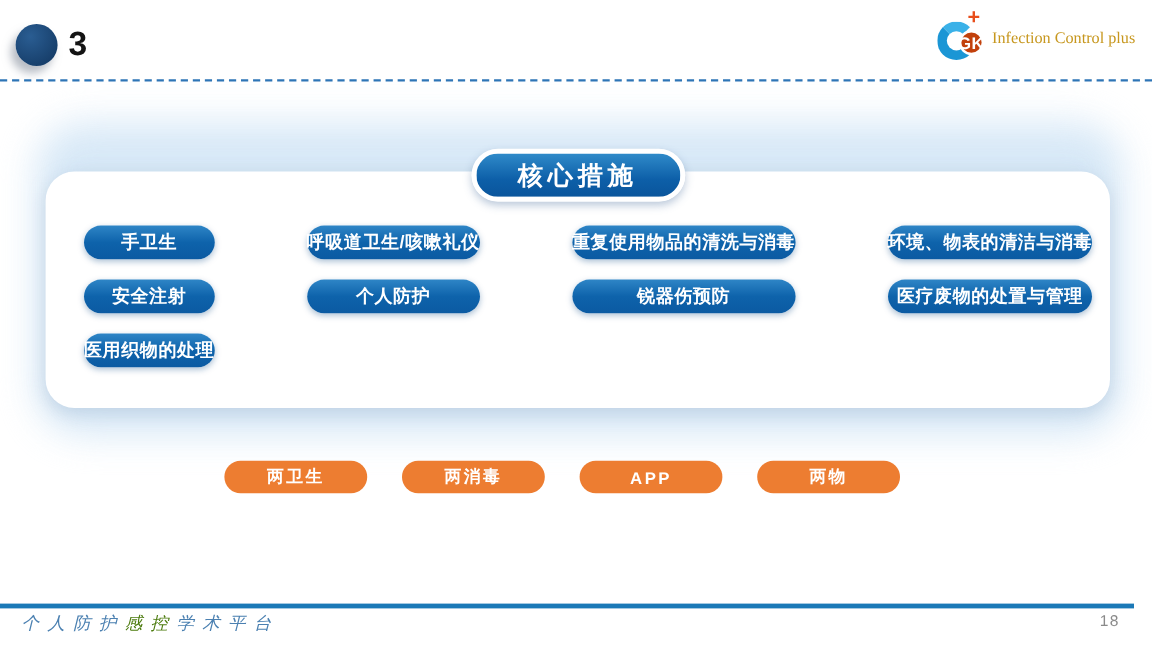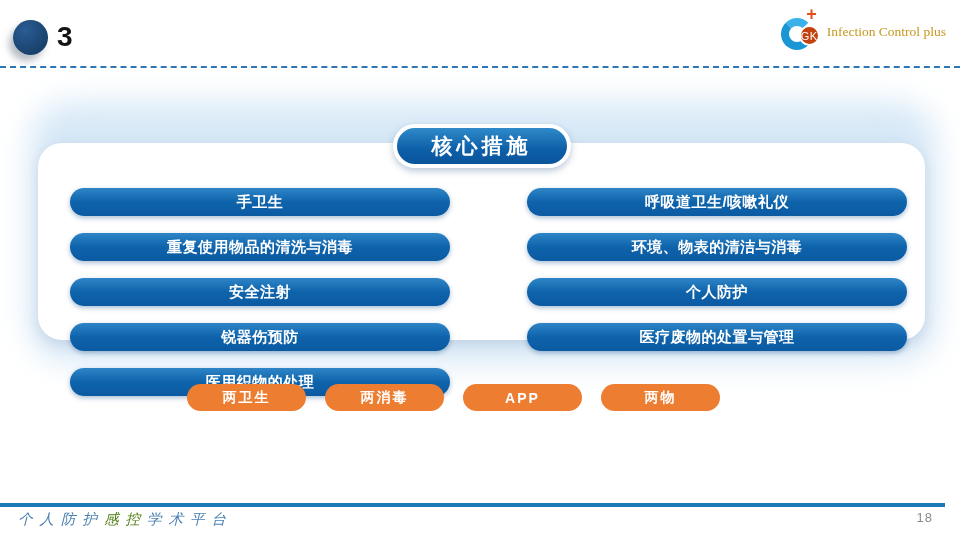--- a/index.html
+++ b/index.html
@@ -41,21 +41,21 @@
     width:32px; height:32px; border-radius:50%;
     border:8px solid #1b96d5;
     border-top-color:#3ab1e8;
     border-right-color:transparent;
   }
   .logo-gk {
     position:absolute; right:2px; top:16px;
     width:21px; height:21px; border-radius:50%;
     background:#c2410c; border:2px solid #ffffff;
     display:flex; align-items:center; justify-content:center;
-    color:#ffffff; font-size:11px; font-weight:normal; letter-spacing:0.5px;
+    color:#ffffff; font-size:14px; font-weight:bold; letter-spacing:0.5px;
   }
   .logo-plus {
     position:absolute; right:5px; top:-4px;
     color:#e84e1b; font-size:18px; font-weight:bold; line-height:1;
   }
   .logo-brand {
     font-family:"Liberation Serif", serif;
     font-size:13.5px; color:#c7971e; white-space:nowrap;
   }
 
@@ -79,36 +79,36 @@
     min-width:178px; height:44px; padding:0 30px;
     background:linear-gradient(180deg,#2f8ac9 0%,#0d5fa8 60%,#0a559c 100%);
     border:4px solid #ffffff; border-radius:999px;
     display:flex; align-items:center; justify-content:center;
     color:#ffffff; font-size:21px; font-weight:bold; letter-spacing:4px;
     box-shadow:0 3px 7px rgba(100,130,170,0.45);
     white-space:nowrap;
   }
   .measures-grid {
     position:absolute; left:32px; right:18px; top:45px;
-    display:grid; grid-template-columns:repeat(2,1fr);
+    display:grid; grid-template-columns:repeat(4,1fr);
     column-gap:77px; row-gap:17px;
   }
   .measure-pill {
     height:28px; border-radius:999px;
     background:linear-gradient(180deg,#2e85c6 0%,#0e63ab 50%,#0b5aa2 100%);
     color:#ffffff; font-size:15px; font-weight:bold; letter-spacing:0.5px;
     display:flex; align-items:center; justify-content:center;
     box-shadow:0 2px 5px rgba(10,70,130,0.35);
     white-space:nowrap;
   }
 
   
   .tags-row {
     position:absolute; left:187px; top:384px;
-    display:flex; gap:19px;
+    display:flex; gap:29px;
   }
   .tag-pill {
     width:119px; height:27px; border-radius:999px;
     background:#ed7d31;
     color:#ffffff; font-size:14px; font-weight:bold; letter-spacing:2px;
     display:flex; align-items:center; justify-content:center;
   }
 
   
   .footer-bar {

